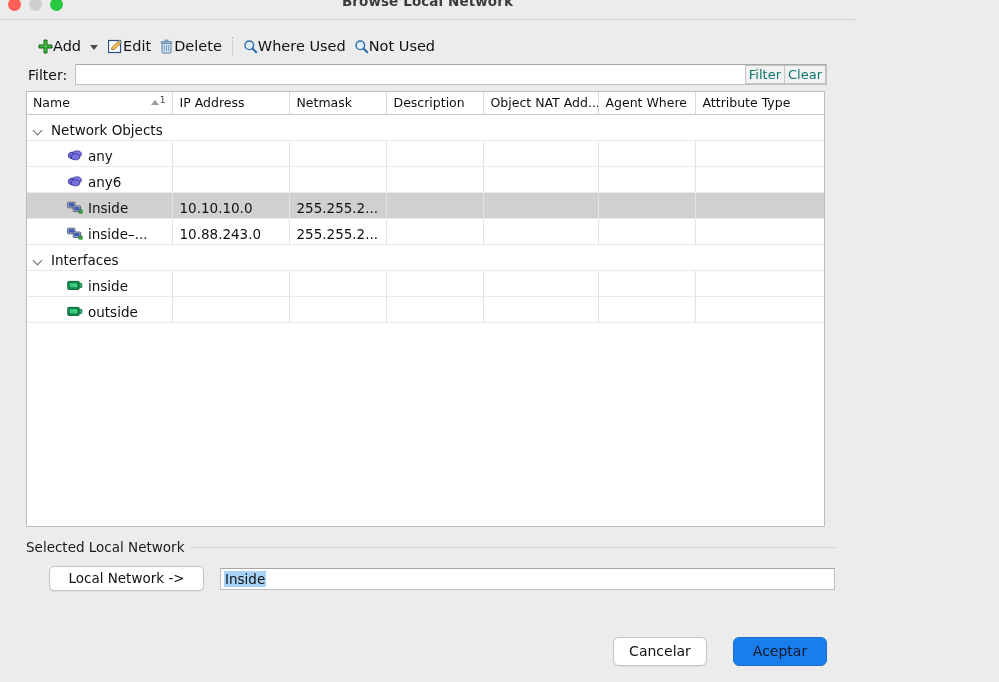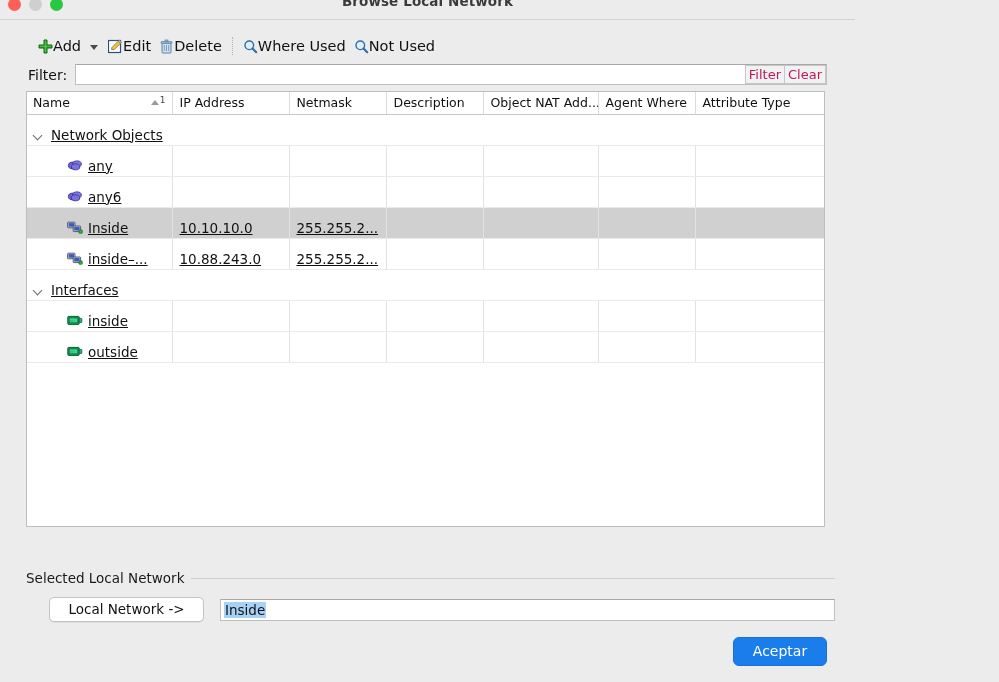--- a/index.html
+++ b/index.html
@@ -96,21 +96,21 @@
     background: transparent;
     font-family: inherit; font-size: 13px;
     padding: 0 4px;
     color: #111;
   }
   .filter-btns { display: flex; align-items: stretch; }
   .fbtn {
     display: flex; align-items: center; justify-content: center;
     padding: 0 3px;
     font-size: 13px;
-    color: #be185d;
+    color: #0f766e;
     background: #f2f2f2;
     border-left: 1px solid #c6c6c6;
     border-top: 1px solid #c6c6c6;
     border-bottom: 1px solid #c6c6c6;
     cursor: default;
   }
   .fbtn:last-child { border-right: 1px solid #c6c6c6; }
 
   
   .table-outer {
@@ -149,25 +149,24 @@
     border-bottom: 5px solid #9a9a9a;
     margin-top: 5px;
   }
   .sort-num { font-size: 9px; color: #4a4a4a; }
 
   table.grid td {
     border-right: 1px solid #e2e2e2;
     border-bottom: 1px solid #eaeaea;
     font-size: 13.5px;
     color: #111;
-    padding: 9px 4px 0 7px;
+    padding: 4px 4px 0 7px;
     height: 21px;
     white-space: nowrap;
     overflow: hidden;
-    text-decoration: underline;
   }
   tr.group td {
     border-right: none;
     border-bottom: 1px solid #eaeaea;
   }
   tr.group td.first { padding-left: 6px; }
   tr.selected td { background: #d0d0d0; }
   .cell-flex { display: flex; align-items: center; gap: 5px; height: 21px; }
   .indent { padding-left: 33px; }
   .chev {
@@ -187,21 +186,20 @@
     transform: rotate(45deg);
   }
   .row-label { font-size: 13.5px; color: #111; }
   .group-label { font-size: 13.5px; color: #111; }
 
   
   .selgroup {
     flex: 1 1 auto;
     padding: 12px 20px 0 26px;
     position: relative;
-    margin-top: 31px;
   }
   .selgroup-head {
     display: flex; align-items: center; gap: 7px;
   }
   .selgroup-title { font-size: 13.5px; color: #1a1a1a; white-space: nowrap; }
   .selgroup-line { flex: 1 1 auto; height: 1px; background: #cfcfcf; }
   .selrow {
     display: flex; align-items: center;
     margin-top: 11px;
     padding-left: 23px;
@@ -254,21 +252,21 @@
   }
   .btn.cancel {
     background: #ffffff;
     border-color: #c5c5c5;
     color: #111;
     box-shadow: 0 1px 0 rgba(0,0,0,0.06);
   }
   .btn.accept {
     background: #1a7dec;
     border-color: #1a6fd0;
-    color: #ffffff;
+    color: #0f172a;
   }
 </style>
 </head>
 <body>
 
 <div class="window">
 
   <div class="titlebar">
     <div class="traffic">
       <span class="light close"></span>
@@ -526,16 +524,17 @@
     </div>
     <div class="selrow">
       <button class="pill-btn">Local Network -&gt;</button>
       <div class="sel-field">
         <span class="sel-value">Inside</span>
       </div>
     </div>
   </div>
 
   <div class="footer">
+    <button class="btn cancel">Cancelar</button>
     <button class="btn accept">Aceptar</button>
   </div>
 
 </div>
 
 </body></html>

